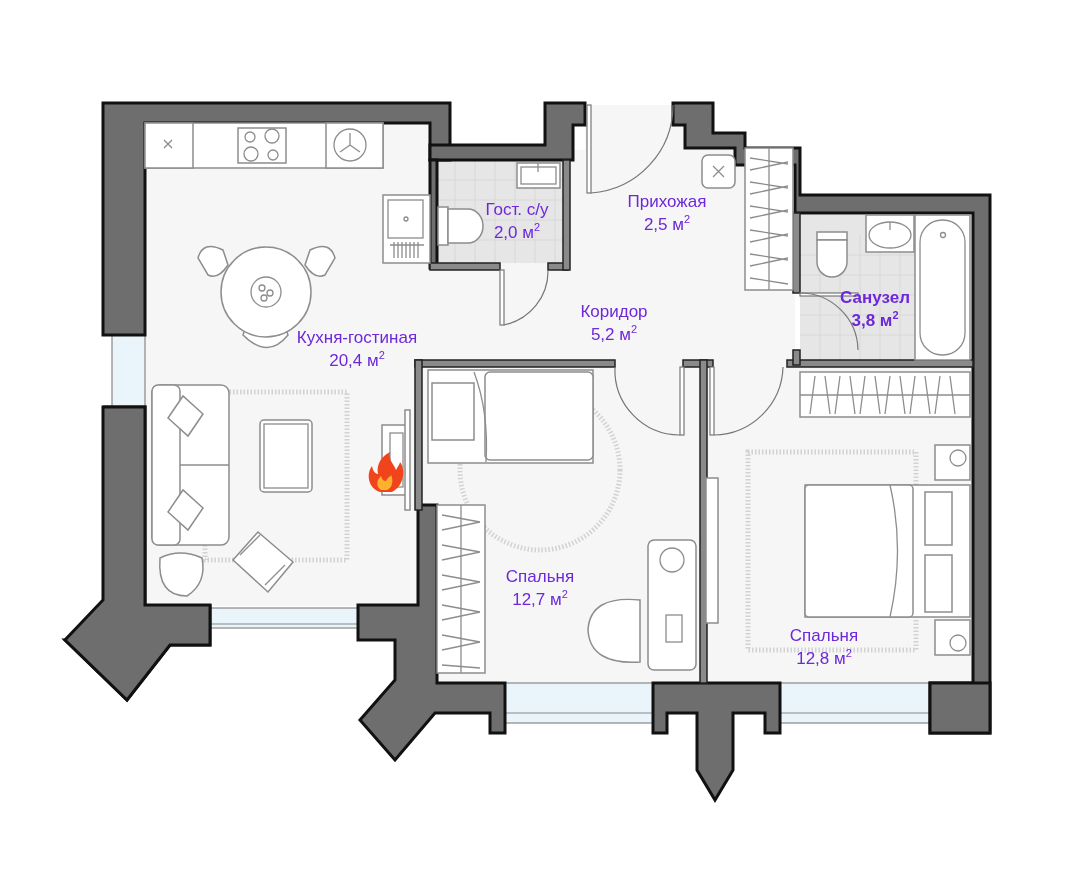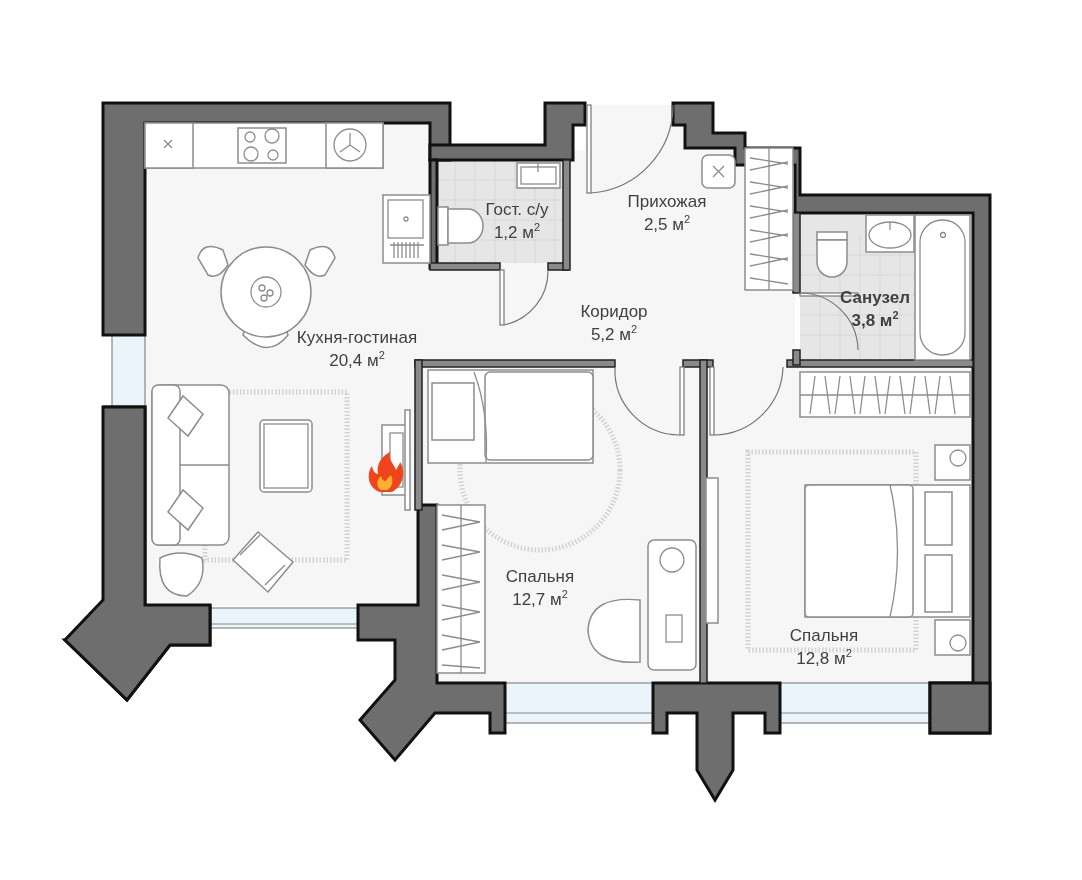--- a/index.html
+++ b/index.html
@@ -9,21 +9,21 @@
   .iwall { fill:#8a8a8a; stroke:#222; stroke-width:1.5; }
   .floor { fill:#f6f6f6; }
   .wet { fill:#e6e6e6; }
   .tile { stroke:#d8d8d8; stroke-width:1; fill:none; }
   .furn { fill:#ffffff; stroke:#8d8d8d; stroke-width:1.5; }
   .furnl { fill:none; stroke:#8d8d8d; stroke-width:1.3; }
   .rug { fill:none; stroke:#d2d2d2; stroke-width:5; stroke-dasharray:1.5 2; }
   .door { fill:none; stroke:#777; stroke-width:1.2; }
   .leaf { fill:#fff; stroke:#777; stroke-width:1.2; }
   .win { fill:#eaf4fb; stroke:#888; stroke-width:1.2; }
-  .label { position:absolute; text-align:center; color:#404040; font-size:17px; line-height:23px; transform:translateX(-50%); white-space:nowrap; }
+  .label { position:absolute; text-align:center; color:#6d28d9; font-size:17px; line-height:23px; transform:translateX(-50%); white-space:nowrap; }
   .label sup { font-size:11px; vertical-align:7px; line-height:0; }
 </style>
 </head>
 <body>
 
 <svg id="plan" width="1082" height="880" viewBox="0 0 1082 880">
 
   <g>
     <rect class="floor" x="145" y="123" width="290" height="483"></rect>
     <rect class="floor" x="435" y="150" width="360" height="220"></rect>
@@ -231,21 +231,21 @@
     <circle class="furnl" cx="958" cy="643" r="8"></circle>
   </g>
 </svg>
 
 <div class="label" style="left:357px; top:326px;">
   <div>Кухня-гостиная</div>
   <div><span>20,4 м</span><sup>2</sup></div>
 </div>
 <div class="label" style="left:517px; top:198px;">
   <div>Гост. с/у</div>
-  <div><span>1,2 м</span><sup>2</sup></div>
+  <div><span>2,0 м</span><sup>2</sup></div>
 </div>
 <div class="label" style="left:667px; top:190px;">
   <div>Прихожая</div>
   <div><span>2,5 м</span><sup>2</sup></div>
 </div>
 <div class="label" style="left:614px; top:300px;">
   <div>Коридор</div>
   <div><span>5,2 м</span><sup>2</sup></div>
 </div>
 <div class="label" style="left:875px; top:286px;font-weight:bold;">

